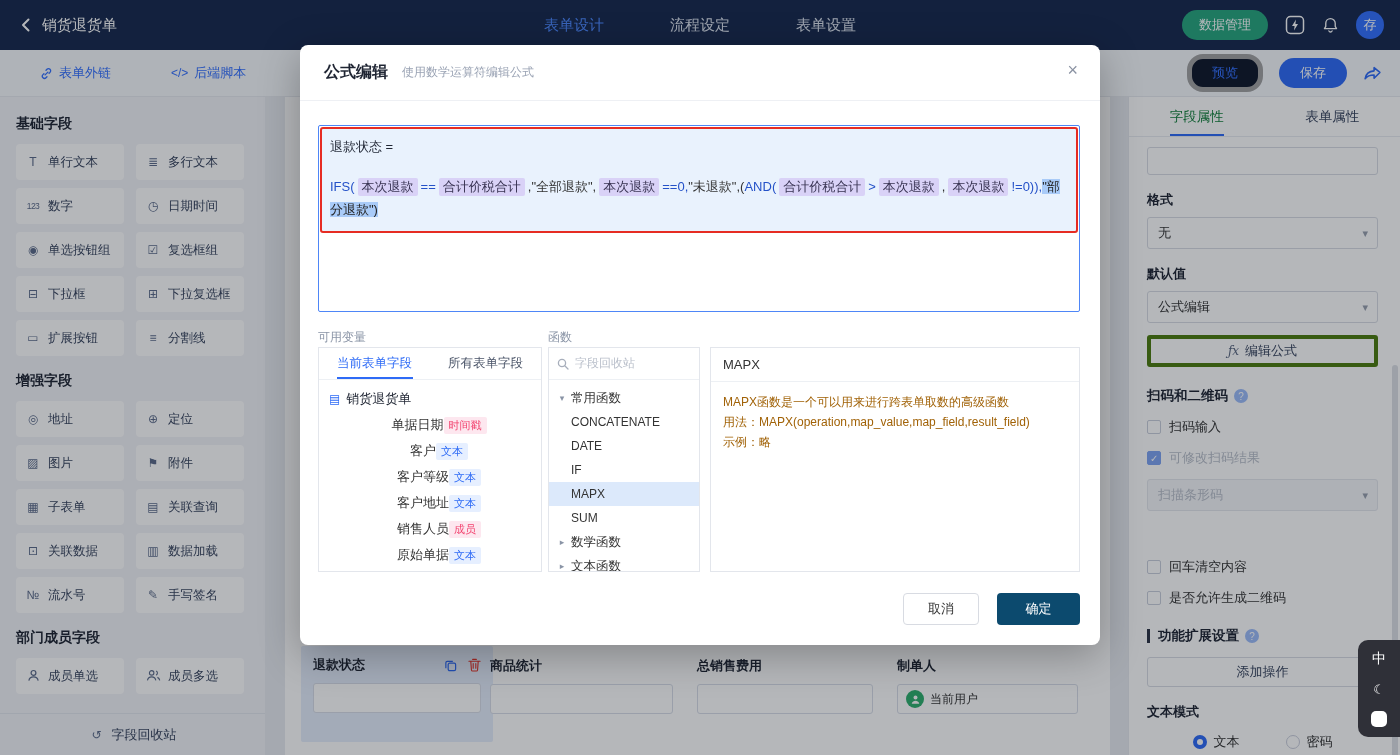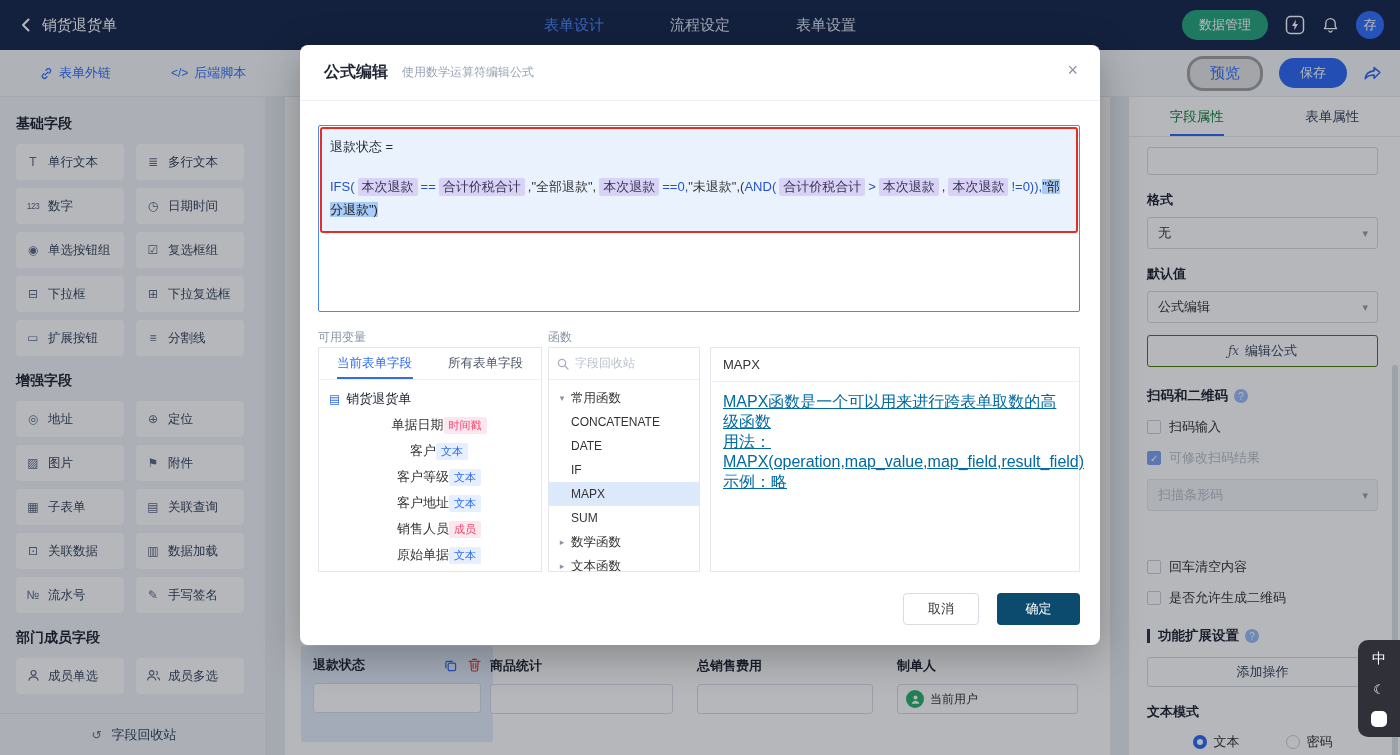--- a/index.html
+++ b/index.html
@@ -16,21 +16,21 @@
   .tb-right{position:absolute;right:16px;display:flex;align-items:center;gap:17px;}
   .dm-btn{background:#27a77f;color:#fff;font-size:13px;padding:6px 17px;border-radius:16px;cursor:pointer;}
   .avatar{width:28px;height:28px;border-radius:50%;background:#3370ff;color:#fff;font-size:13px;display:flex;align-items:center;justify-content:center;cursor:pointer;}
 
   
   .toolbar{position:absolute;top:50px;left:0;width:1400px;height:47px;background:#f7f9fc;border-bottom:1px solid #e7eaf0;display:flex;align-items:center;z-index:1;}
   .tl-items{display:flex;gap:60px;margin-left:40px;}
   .tl-item{display:flex;align-items:center;gap:6px;color:#3370ff;font-size:13px;cursor:pointer;white-space:nowrap;}
   .tl-ic{font-size:12px;display:flex;align-items:center;}
   .tl-right{position:absolute;right:18px;display:flex;align-items:center;gap:16px;}
-  .btn-preview{border:3px solid #a3a3a3;color:#3370ff;background:#e5e5e5;border-radius:16px;padding:5px 20px;font-size:15px;cursor:pointer;}
+  .btn-preview{border:5px solid #a3a3a3;color:#3370ff;background:#0f172a;border-radius:16px;padding:5px 20px;font-size:13px;cursor:pointer;}
   .btn-save{background:#2e6bf6;color:#fff;border-radius:16px;padding:6px 21px;font-size:13px;cursor:pointer;}
 
   
   .sidebar{position:absolute;left:0;top:97px;width:265px;height:658px;background:#f2f4f8;z-index:1;overflow:hidden;}
   .side-inner{padding:2px 16px 0;}
   .side-sec-title{font-size:14px;font-weight:bold;color:#1f2533;margin:16px 0 11px;}
   .side-grid{display:grid;grid-template-columns:108px 108px;gap:8px 12px;}
   .field-btn{height:36px;background:#fff;border-radius:4px;display:flex;align-items:center;padding-left:9px;gap:7px;cursor:pointer;}
   .icn{width:16px;font-size:12px;color:#5c6b8a;text-align:center;flex:none;line-height:1;}
   .icn-num{font-size:8.5px;letter-spacing:-0.5px;}
@@ -64,21 +64,21 @@
   .rp-tabs{height:40px;border-bottom:1px solid #e8ebf1;display:flex;}
   .rp-tab{flex:1;display:flex;align-items:center;justify-content:center;font-size:13.5px;color:#39455f;position:relative;cursor:pointer;}
   .rp-tab.active{color:#15803d;}
   .rp-tab.active::after{content:"";position:absolute;bottom:0;left:50%;transform:translateX(-50%);width:54px;height:2px;background:#2e6bf6;}
   .rp-body{padding:10px 22px 0 18px;}
   .rp-input{height:28px;border:1px solid #d8dce4;border-radius:3px;background:#fff;}
   .rp-label{font-size:13px;font-weight:bold;color:#1f2533;margin:16px 0 8px;}
   .rp-select{height:32px;border:1px solid #d8dce4;border-radius:3px;position:relative;display:flex;align-items:center;padding:0 10px;font-size:13px;color:#333;background:#fff;cursor:pointer;}
   .rp-select .caret-s{position:absolute;right:9px;color:#98a0ae;font-size:11px;}
   .rp-select.disabled{background:#f5f6f9;color:#b9bfca;border-color:#e4e7ed;}
-  .fx-btn{height:32px;border:1px solid #4d7c0f;border-radius:3px;display:flex;align-items:center;justify-content:center;gap:6px;font-size:13px;color:#39455f;margin-top:12px;background:#fff;cursor:pointer;}
+  .fx-btn{height:32px;border:4px solid #4d7c0f;border-radius:3px;display:flex;align-items:center;justify-content:center;gap:6px;font-size:13px;color:#39455f;margin-top:12px;background:#fff;cursor:pointer;}
   .fx-ic{font-style:italic;font-family:"DejaVu Serif","Liberation Serif",serif;font-size:12px;color:#5a6780;}
   .rp-sec{display:flex;align-items:center;gap:6px;margin:20px 0 2px;font-size:13.5px;font-weight:bold;color:#1f2533;}
   .sec-bar{width:3px;height:14px;background:#2b3346;margin-right:2px;}
   .q-ic{width:14px;height:14px;border-radius:50%;background:#9dbcf9;color:#fff;font-size:10px;display:flex;align-items:center;justify-content:center;font-weight:normal;}
   .chk-row{display:flex;align-items:center;gap:8px;margin-top:13px;font-size:13px;color:#333;cursor:pointer;}
   .chk{width:14px;height:14px;border:1px solid #c9cedb;border-radius:2px;background:#fff;flex:none;position:relative;}
   .chk.checked{background:#7fa4f2;border-color:#7fa4f2;}
   .chk.checked::after{content:"✓";color:#fff;font-size:10px;position:absolute;left:2px;top:0px;line-height:13px;}
   .chk-row.disabled .lbl{color:#b9bfca;}
   .gap50{height:34px;}
@@ -122,21 +122,21 @@
   .tag.blue{color:#2e6bf6;background:#e6efff;}
   .fns-panel{position:absolute;left:248px;top:302px;width:152px;height:225px;border:1px solid #e3e6ec;background:#fff;overflow:hidden;}
   .fp-search{height:32px;border-bottom:1px solid #edf0f4;display:flex;align-items:center;gap:6px;padding:0 8px;cursor:text;}
   .fp-ph{font-size:12px;color:#b9bfca;}
   .fp-group{height:24px;display:flex;align-items:center;gap:4px;padding-left:8px;font-size:12.5px;color:#333;cursor:pointer;}
   .caret{font-size:9px;color:#8a94a6;width:10px;text-align:center;}
   .fp-item{height:24px;line-height:24px;padding-left:22px;font-size:12px;color:#333;cursor:pointer;}
   .fp-item.sel{background:#dce9fb;}
   .doc-panel{position:absolute;left:410px;top:302px;width:370px;height:225px;border:1px solid #e3e6ec;background:#fff;}
   .dp-head{height:34px;line-height:34px;padding:0 12px;border-bottom:1px solid #edf0f4;font-size:13px;color:#333;}
-  .dp-body{padding:10px 12px;font-size:16px;color:#0369a1;line-height:20px;text-decoration:underline;}
+  .dp-body{padding:10px 12px;font-size:12px;color:#a16207;line-height:20px;}
   .m-btn{position:absolute;top:548px;height:32px;border-radius:4px;font-size:13px;display:flex;align-items:center;justify-content:center;cursor:pointer;}
   .btn-cancel{left:603px;width:76px;border:1px solid #d8dbe2;background:#fff;color:#333;}
   .btn-ok{left:697px;width:83px;background:#0c4a6e;color:#fff;}
 
   
   .ime{position:absolute;right:0;top:640px;width:42px;height:97px;background:#2f3038;border-radius:10px 0 0 10px;z-index:30;display:flex;flex-direction:column;align-items:center;justify-content:space-between;padding:10px 0;color:#fff;}
   .ime-zh{font-size:14px;}
   .ime-moon{font-size:13px;}
   .ime-glove{width:16px;height:16px;background:#fff;border-radius:5px;}
 </style>

